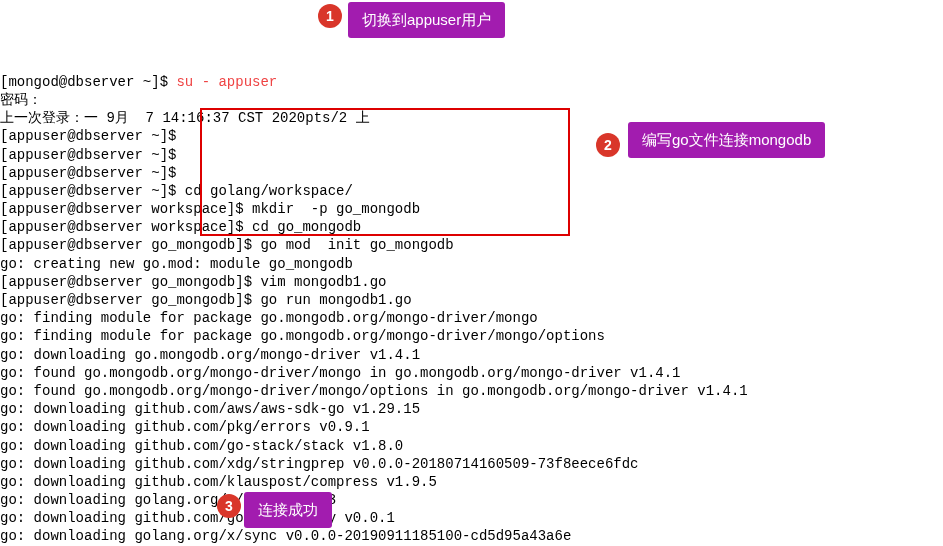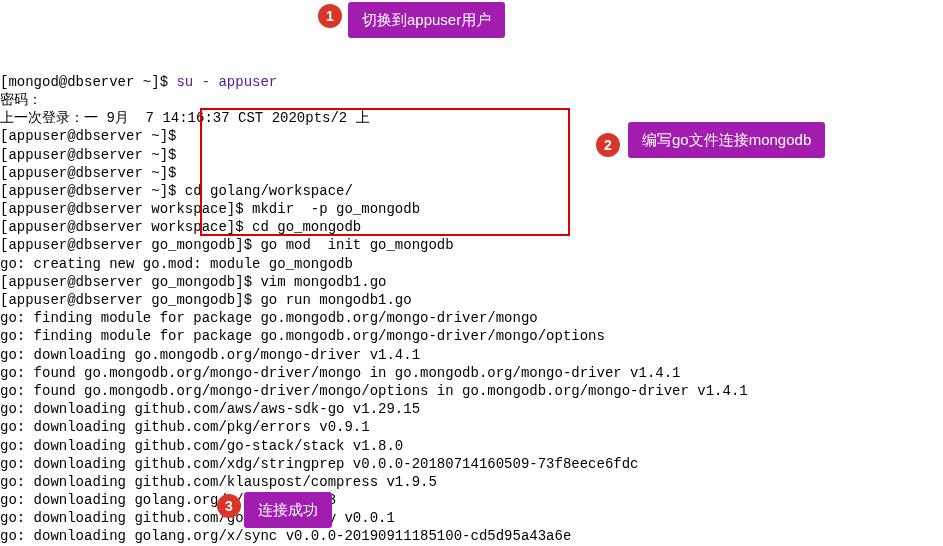--- a/index.html
+++ b/index.html
@@ -7,21 +7,21 @@
       font-family: "Courier New", monospace;
       font-size: 14px;
       background: #fff;
       color: #000;
       line-height: 1.3;
       width: 943px;
       position: relative;
       white-space: pre;
     }
     .line { display: block; white-space: pre; }
-    .red-cmd { color: #4c1d95; }
+    .red-cmd { color: #ef4444; }
     .box-outline {
       position: absolute;
       border: 2px solid #d00;
       pointer-events: none;
     }
     .badge {
       display: inline-flex;
       align-items: center;
       justify-content: center;
       width: 24px;

